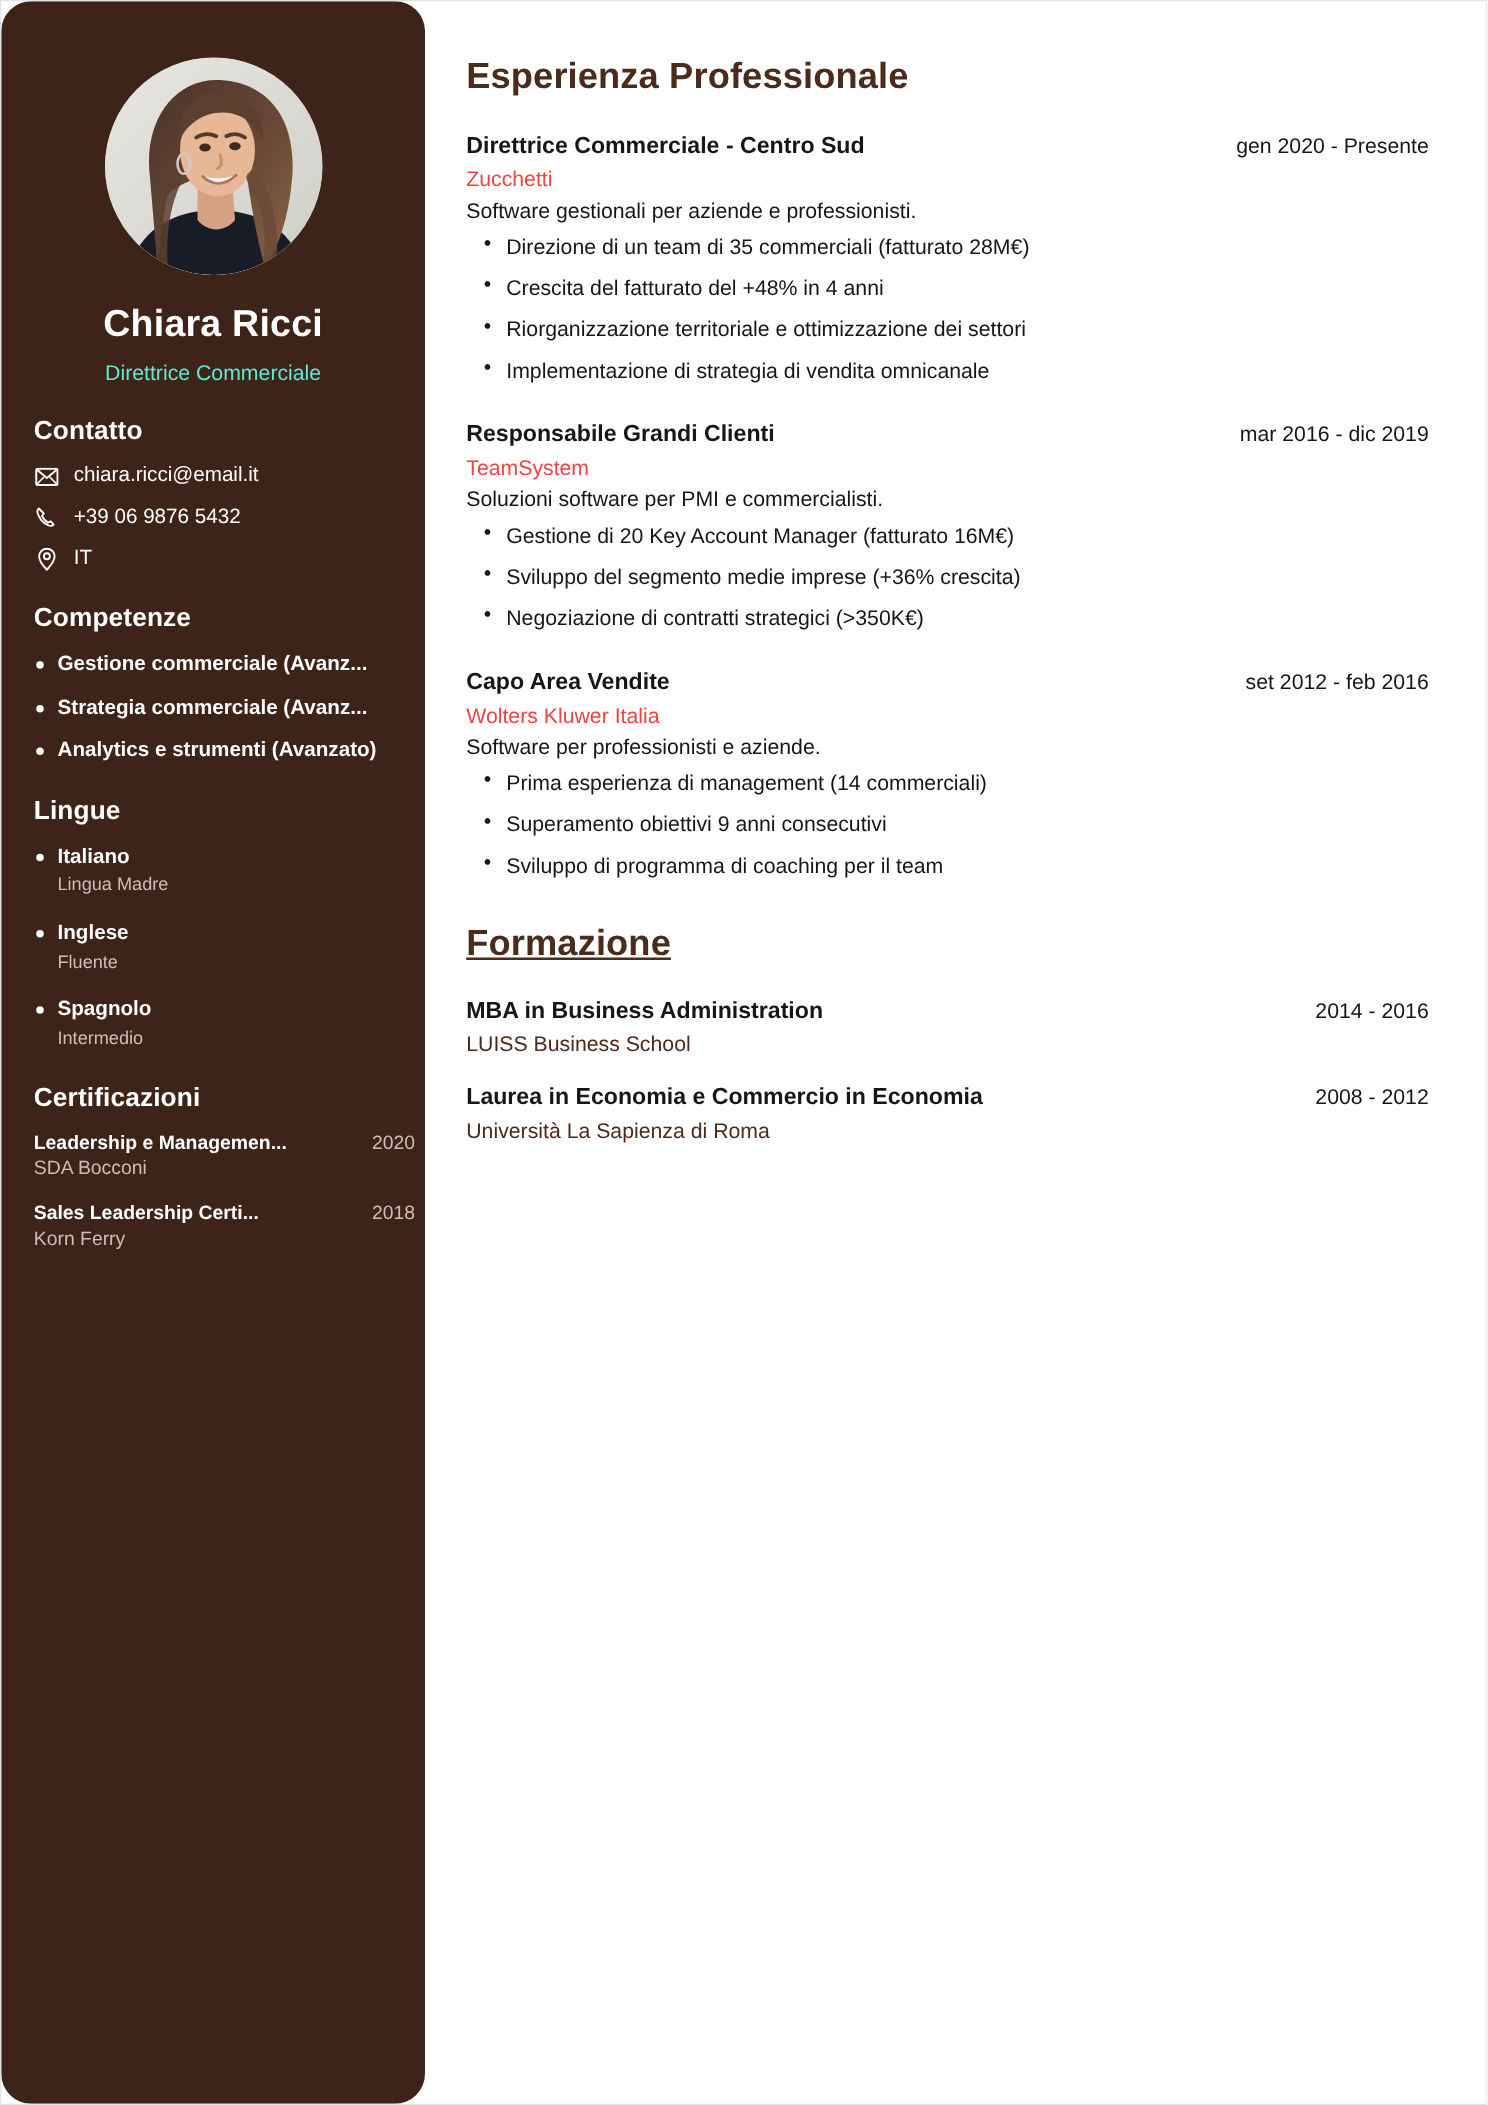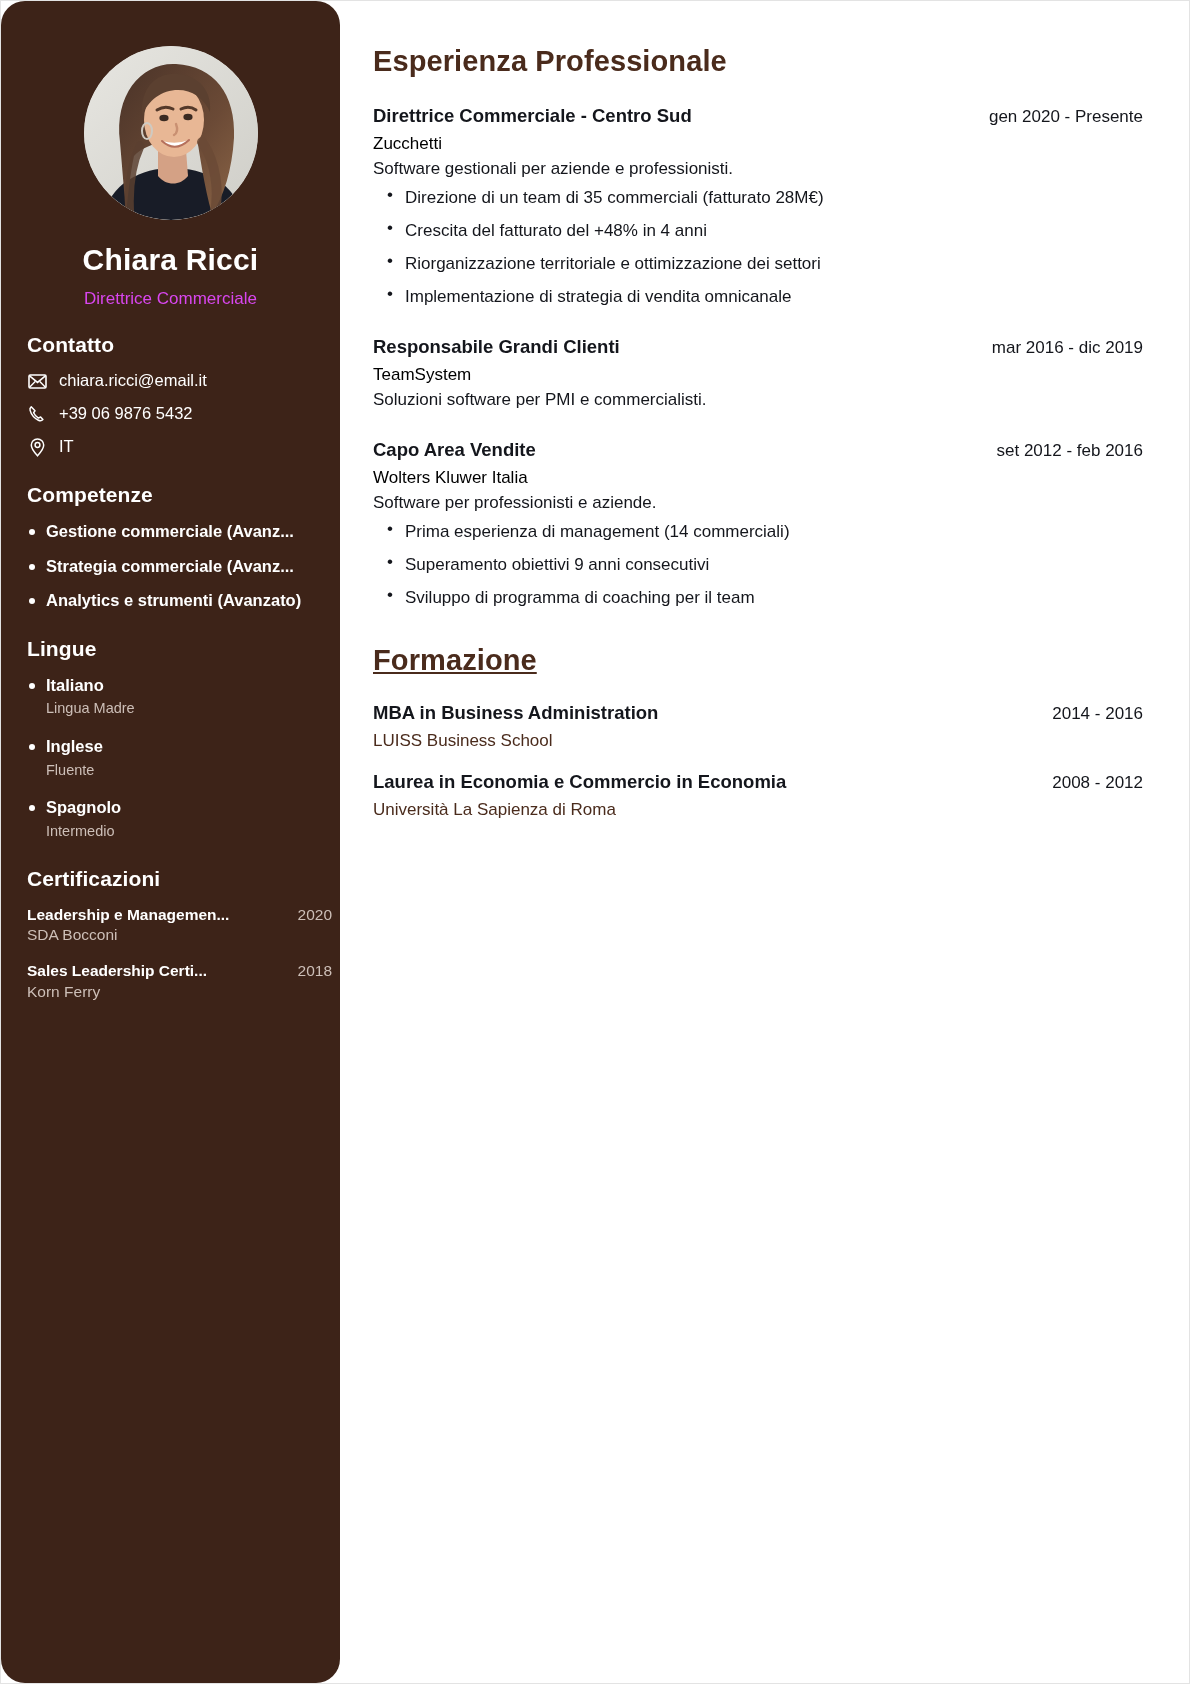--- a/index.html
+++ b/index.html
@@ -58,21 +58,21 @@
     font-size: 30px;
     font-weight: bold;
     letter-spacing: 0.2px;
     margin-top: 23px;
     color: #ffffff;
   }
   .role {
     text-align: center;
     font-size: 17px;
     margin-top: 12px;
-    color: #d946ef;
+    color: #5eead4;
     font-weight: 400;
   }
 
   .side-section { padding: 0 22px 0 26px; }
   .side-h {
     font-size: 21px;
     font-weight: bold;
     color: #ffffff;
     margin: 26px 0 14px 0;
     letter-spacing: 0.1px;
@@ -209,21 +209,21 @@
     line-height: 1.3;
   }
   .job-dates {
     font-size: 17px;
     color: #14161c;
     white-space: nowrap;
     line-height: 1.3;
   }
   .job-company {
     font-size: 17px;
-    color: #000000;
+    color: #ef4444;
     margin-top: 5px;
     line-height: 1.3;
   }
   .job-desc {
     font-size: 17px;
     color: #14161c;
     margin-top: 3px;
     line-height: 1.35;
   }
   .bullets { list-style: none; margin: 6px 0 0 0; padding: 0; }
@@ -433,20 +433,25 @@
         </ul>
       </section>
 
       <section class="job">
         <div class="job-head">
           <div class="job-title">Responsabile Grandi Clienti</div>
           <div class="job-dates">mar 2016 - dic 2019</div>
         </div>
         <div class="job-company">TeamSystem</div>
         <div class="job-desc">Soluzioni software per PMI e commercialisti.</div>
+        <ul class="bullets">
+          <li>Gestione di 20 Key Account Manager (fatturato 16M€)</li>
+          <li>Sviluppo del segmento medie imprese (+36% crescita)</li>
+          <li>Negoziazione di contratti strategici (&gt;350K€)</li>
+        </ul>
       </section>
 
       <section class="job">
         <div class="job-head">
           <div class="job-title">Capo Area Vendite</div>
           <div class="job-dates">set 2012 - feb 2016</div>
         </div>
         <div class="job-company">Wolters Kluwer Italia</div>
         <div class="job-desc">Software per professionisti e aziende.</div>
         <ul class="bullets">

